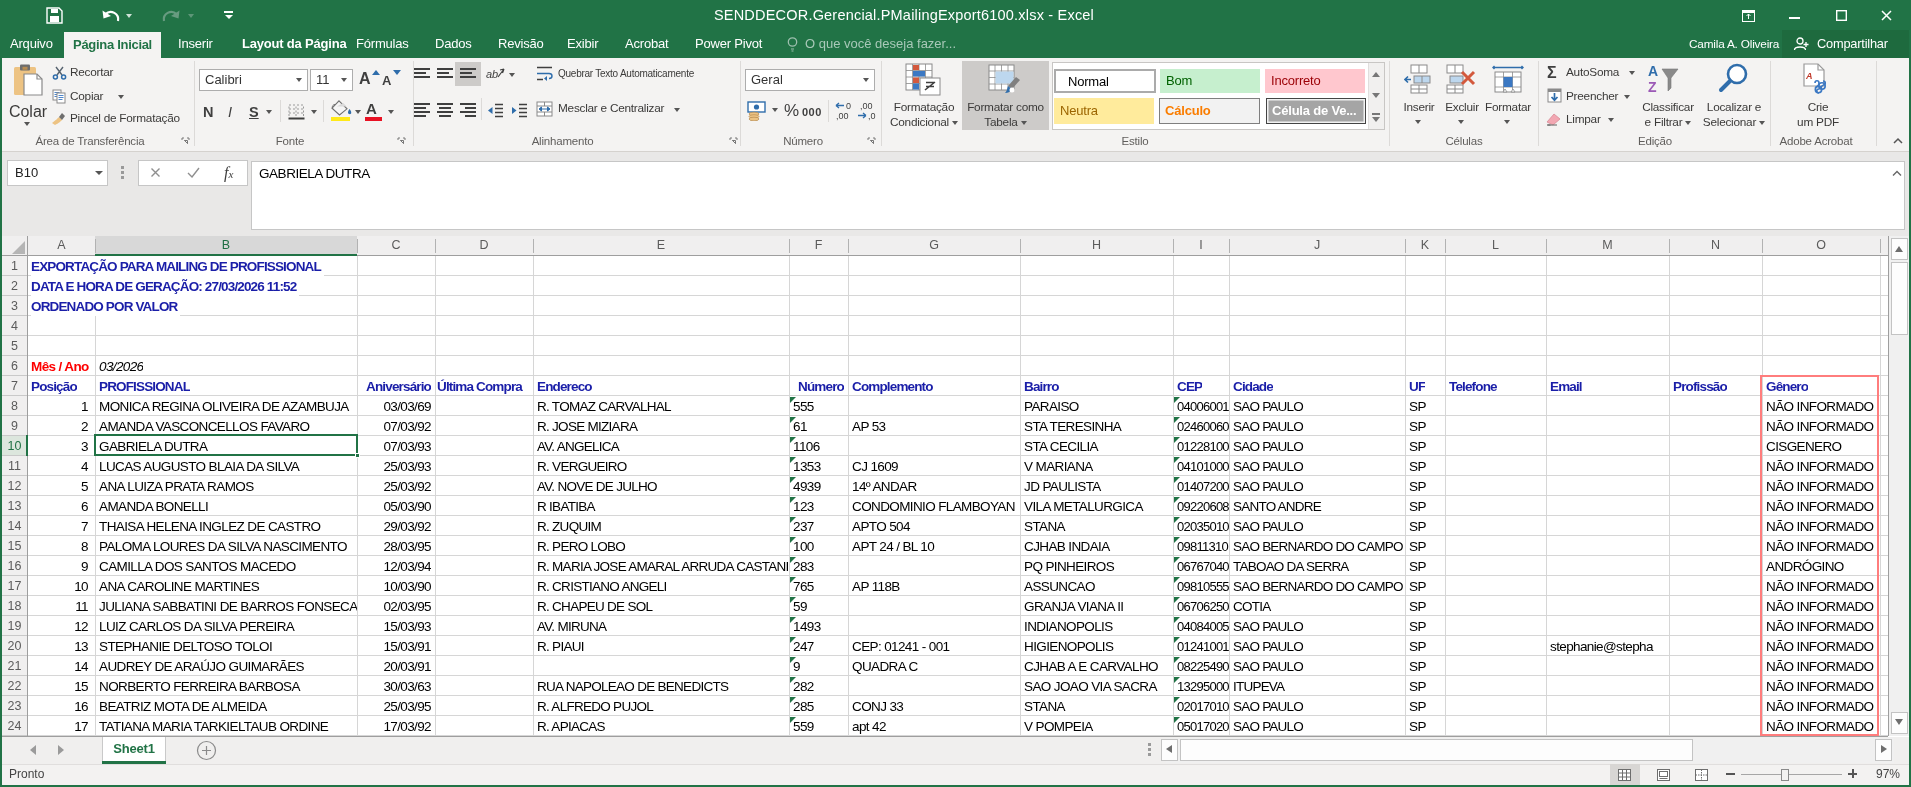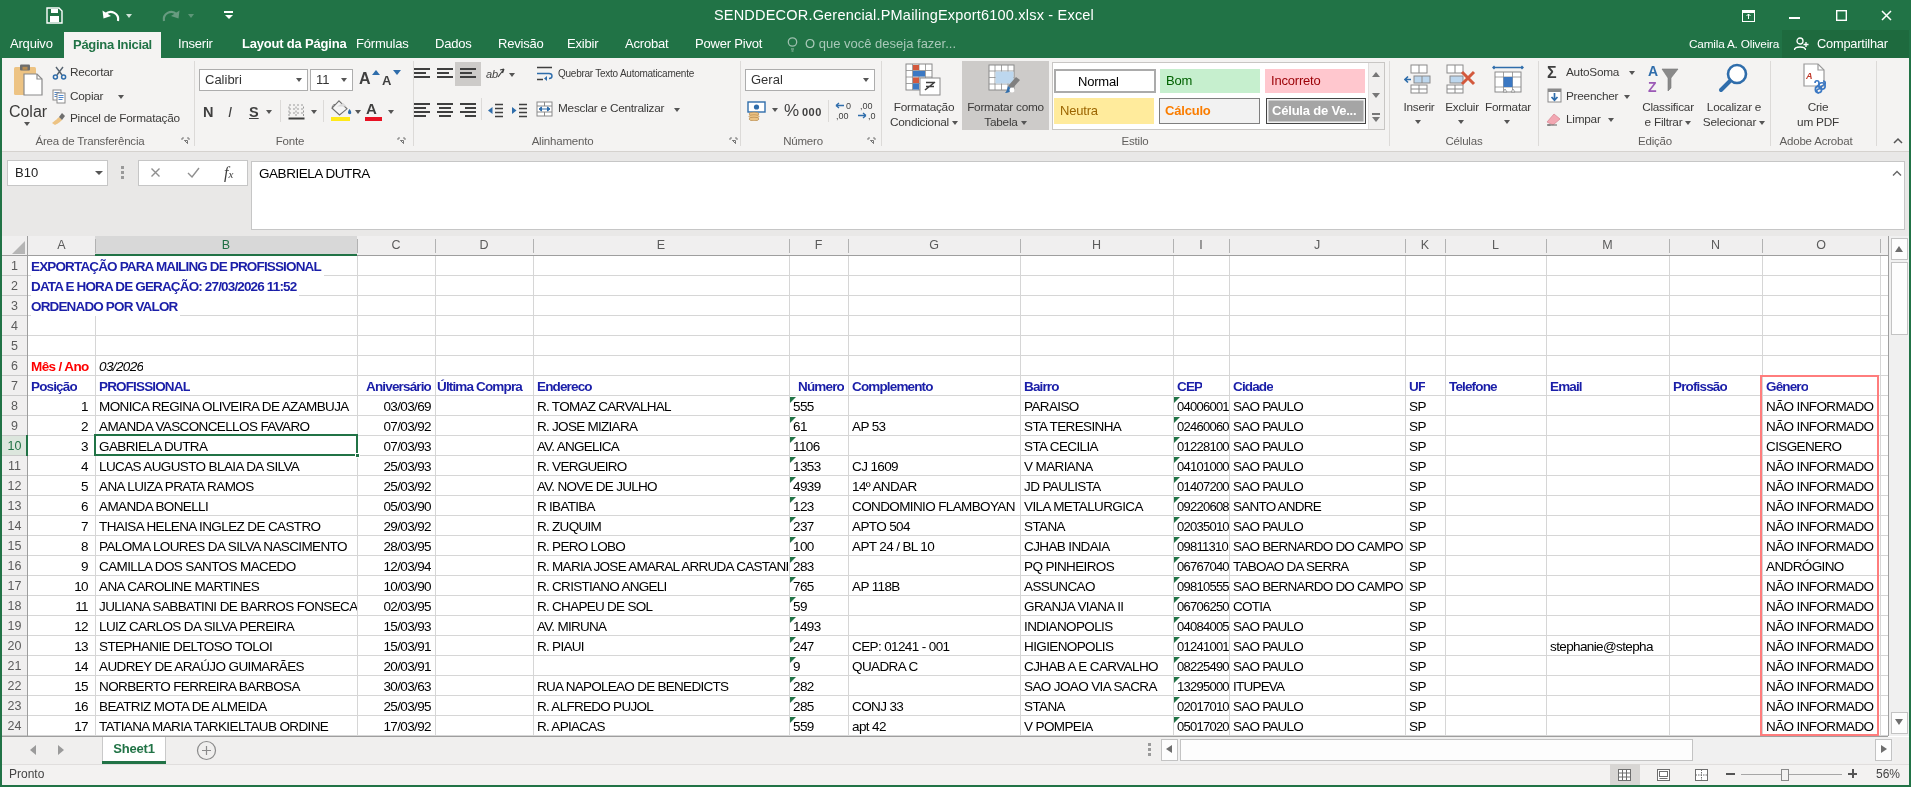--- a/index.html
+++ b/index.html
@@ -250,21 +250,21 @@
 <rect x="1" y="1" width="25" height="25" fill="#fff" stroke="#8a8a8a"></rect>
 <path d="M1 7 h25 M1 13.5 h25 M1 20 h25 M7 1 v25 M13.5 1 v25 M20 1 v25" stroke="#8a8a8a" stroke-width="0.8"></path>
 <rect x="7.5" y="7.5" width="18" height="12" fill="#bdd7ee"></rect>
 <path d="M20 22 l8-9 4 3 -8 9 z" fill="#7f7f7f"></path>
 <path d="M20 22 l4 3 c-2 3-4 4-7 4 2-2 2-4 3-7" fill="#2f6dab"></path>
 <circle cx="24" cy="26" r="2.5" fill="#fff"></circle>
   </svg>
 <div style="position:absolute;left:962px;top:101px;width:87px;height:13px;line-height:13px;font-size:11.8px;color:#3b3a39;text-align:center;letter-spacing:-0.25px">Formatar como</div>
 <div style="position:absolute;left:962px;top:116px;width:87px;height:13px;line-height:13px;font-size:11.8px;color:#3b3a39;text-align:center;letter-spacing:-0.25px">Tabela <span class="dd" style="border-top-color:#555"></span></div>
 <div style="position:absolute;left:1052px;top:62px;width:333px;height:68px;background:#fff;border:1px solid #c8c6c4"></div>
-<div style="position:absolute;left:1054px;top:69px;width:102px;height:24px;background:#fff;border:2px solid #ababab;font-size:13px;font-weight:normal;color:#000;line-height:22px;padding-left:22px;letter-spacing:-0.2px">Normal</div>
+<div style="position:absolute;left:1054px;top:69px;width:102px;height:24px;background:#fff;border:2px solid #ababab;font-size:13px;font-weight:normal;color:#000;line-height:22px;padding-left:12px;letter-spacing:-0.2px">Normal</div>
 <div style="position:absolute;left:1160px;top:69px;width:100px;height:24px;background:#c6efce;border:1px solid #c6efce;font-size:13px;font-weight:normal;color:#006100;line-height:22px;padding-left:5px;letter-spacing:-0.2px">Bom</div>
 <div style="position:absolute;left:1265px;top:69px;width:100px;height:24px;background:#ffc7ce;border:1px solid #ffc7ce;font-size:13px;font-weight:normal;color:#9c0006;line-height:22px;padding-left:5px;letter-spacing:-0.2px">Incorreto</div>
 <div style="position:absolute;left:1054px;top:98px;width:100px;height:26px;background:#ffeb9c;border:1px solid #ffeb9c;font-size:13px;font-weight:normal;color:#9c6500;line-height:24px;padding-left:5px;letter-spacing:-0.2px">Neutra</div>
 <div style="position:absolute;left:1159px;top:98px;width:101px;height:26px;background:#f2f2f2;border:1px solid #7f7f7f;font-size:13px;font-weight:bold;color:#fa7d00;line-height:24px;padding-left:5px;letter-spacing:-0.2px">Cálculo</div>
 <div style="position:absolute;left:1266px;top:98px;width:100px;height:26px;background:#a5a5a5;border:1px solid #444;box-shadow:inset 0 0 0 1.5px #f2f2f2;font-size:13px;font-weight:bold;color:#fff;line-height:24px;padding-left:5px;letter-spacing:-0.2px">Célula de Ve...</div>
 <div style="position:absolute;left:1368px;top:63px;width:16px;height:66px;background:#f1f0ef;border-left:1px solid #e0dedd"></div>
 <div style="position:absolute;left:1372px;top:72px;width:0;height:0;border-left:4px solid transparent;border-right:4px solid transparent;border-bottom:5px solid #777"></div>
 <div style="position:absolute;left:1372px;top:93px;width:0;height:0;border-left:4px solid transparent;border-right:4px solid transparent;border-top:5px solid #777"></div>
 <div style="position:absolute;left:1372px;top:113px;width:8px;height:1.5px;background:#777"></div>
 <div style="position:absolute;left:1372px;top:117px;width:0;height:0;border-left:4px solid transparent;border-right:4px solid transparent;border-top:5px solid #777"></div>
@@ -771,15 +771,15 @@
   </svg>
 <svg class="a" style="left:1695px;top:769px" width="13" height="12" viewBox="0 0 13 12">
     <rect x="0.5" y="0.5" width="12" height="11" fill="#fff" stroke="#6e6e6e"></rect>
     <path d="M6.5 0.5 v11 M0.5 6 h12" stroke="#6e6e6e" stroke-dasharray="1.5 1"></path>
   </svg>
 <div style="position:absolute;left:1726px;top:773px;width:9px;height:1.6px;background:#555"></div>
 <div style="position:absolute;left:1741px;top:774px;width:101px;height:1px;background:#a6a6a6"></div>
 <div style="position:absolute;left:1781px;top:769px;width:8px;height:12px;background:#f3f2f1;border:1px solid #8a8a8a"></div>
 <div style="position:absolute;left:1848px;top:773px;width:9px;height:1.6px;background:#555"></div>
 <div style="position:absolute;left:1852.2px;top:769.4px;width:1.6px;height:9px;background:#555"></div>
-<div style="position:absolute;left:1862px;top:764px;width:38px;height:21px;line-height:21px;font-size:12px;color:#444;text-align:right">56%</div>
+<div style="position:absolute;left:1862px;top:764px;width:38px;height:21px;line-height:21px;font-size:12px;color:#444;text-align:right">97%</div>
 <div style="position:absolute;left:0;top:30px;width:2px;height:757px;background:#217346"></div>
 <div style="position:absolute;left:1909px;top:30px;width:2px;height:757px;background:#217346"></div>
 <div style="position:absolute;left:0;top:785px;width:1911px;height:2px;background:#217346"></div>
 </body></html>

